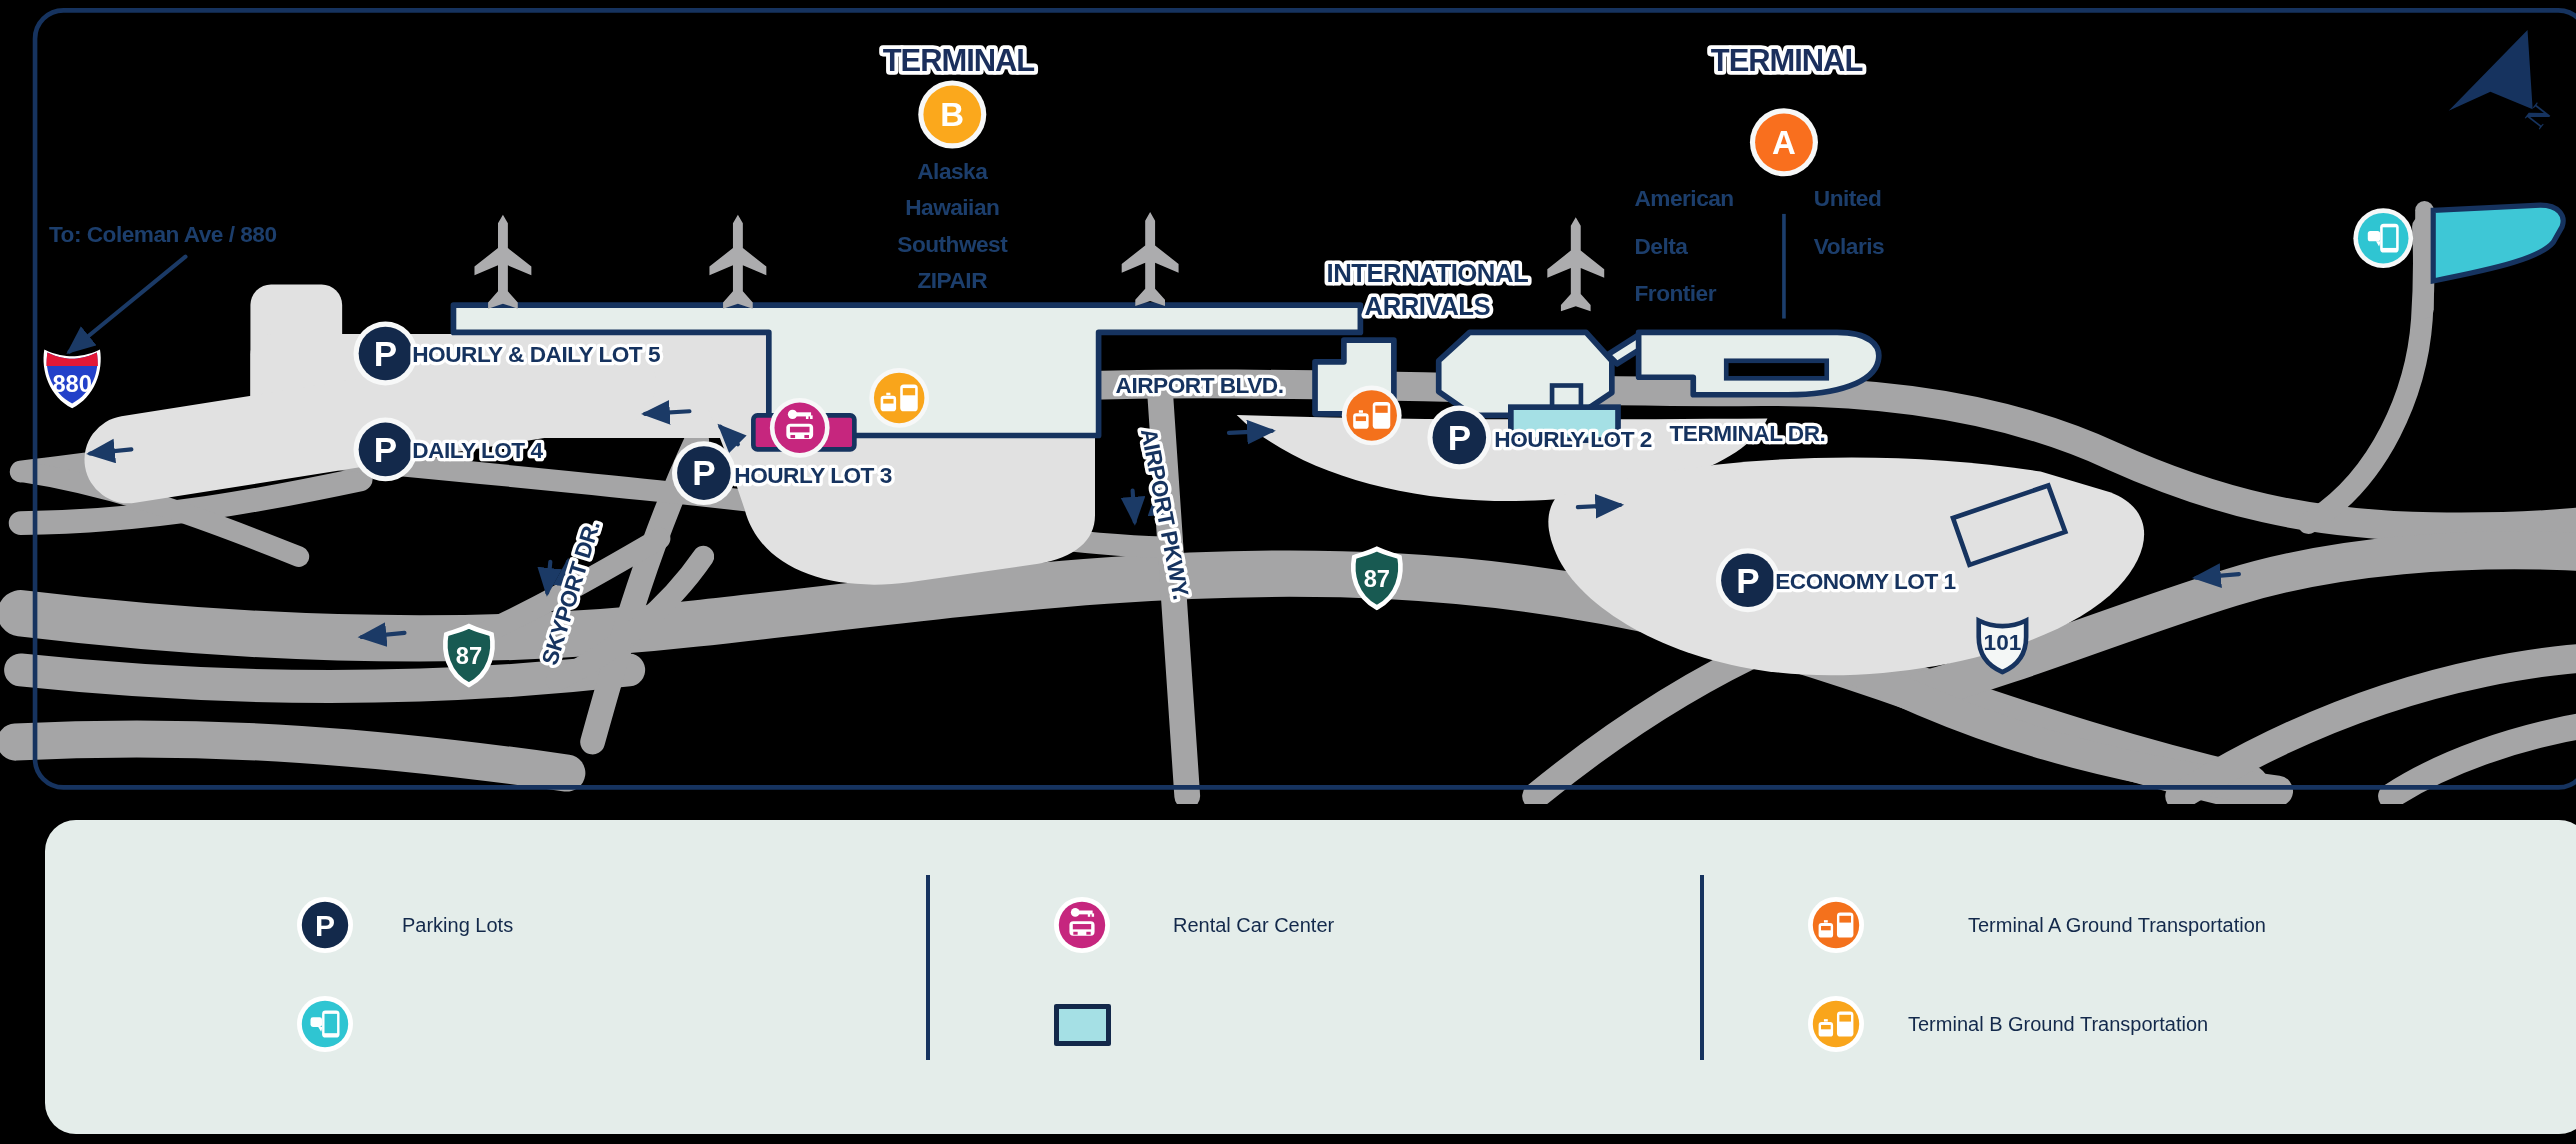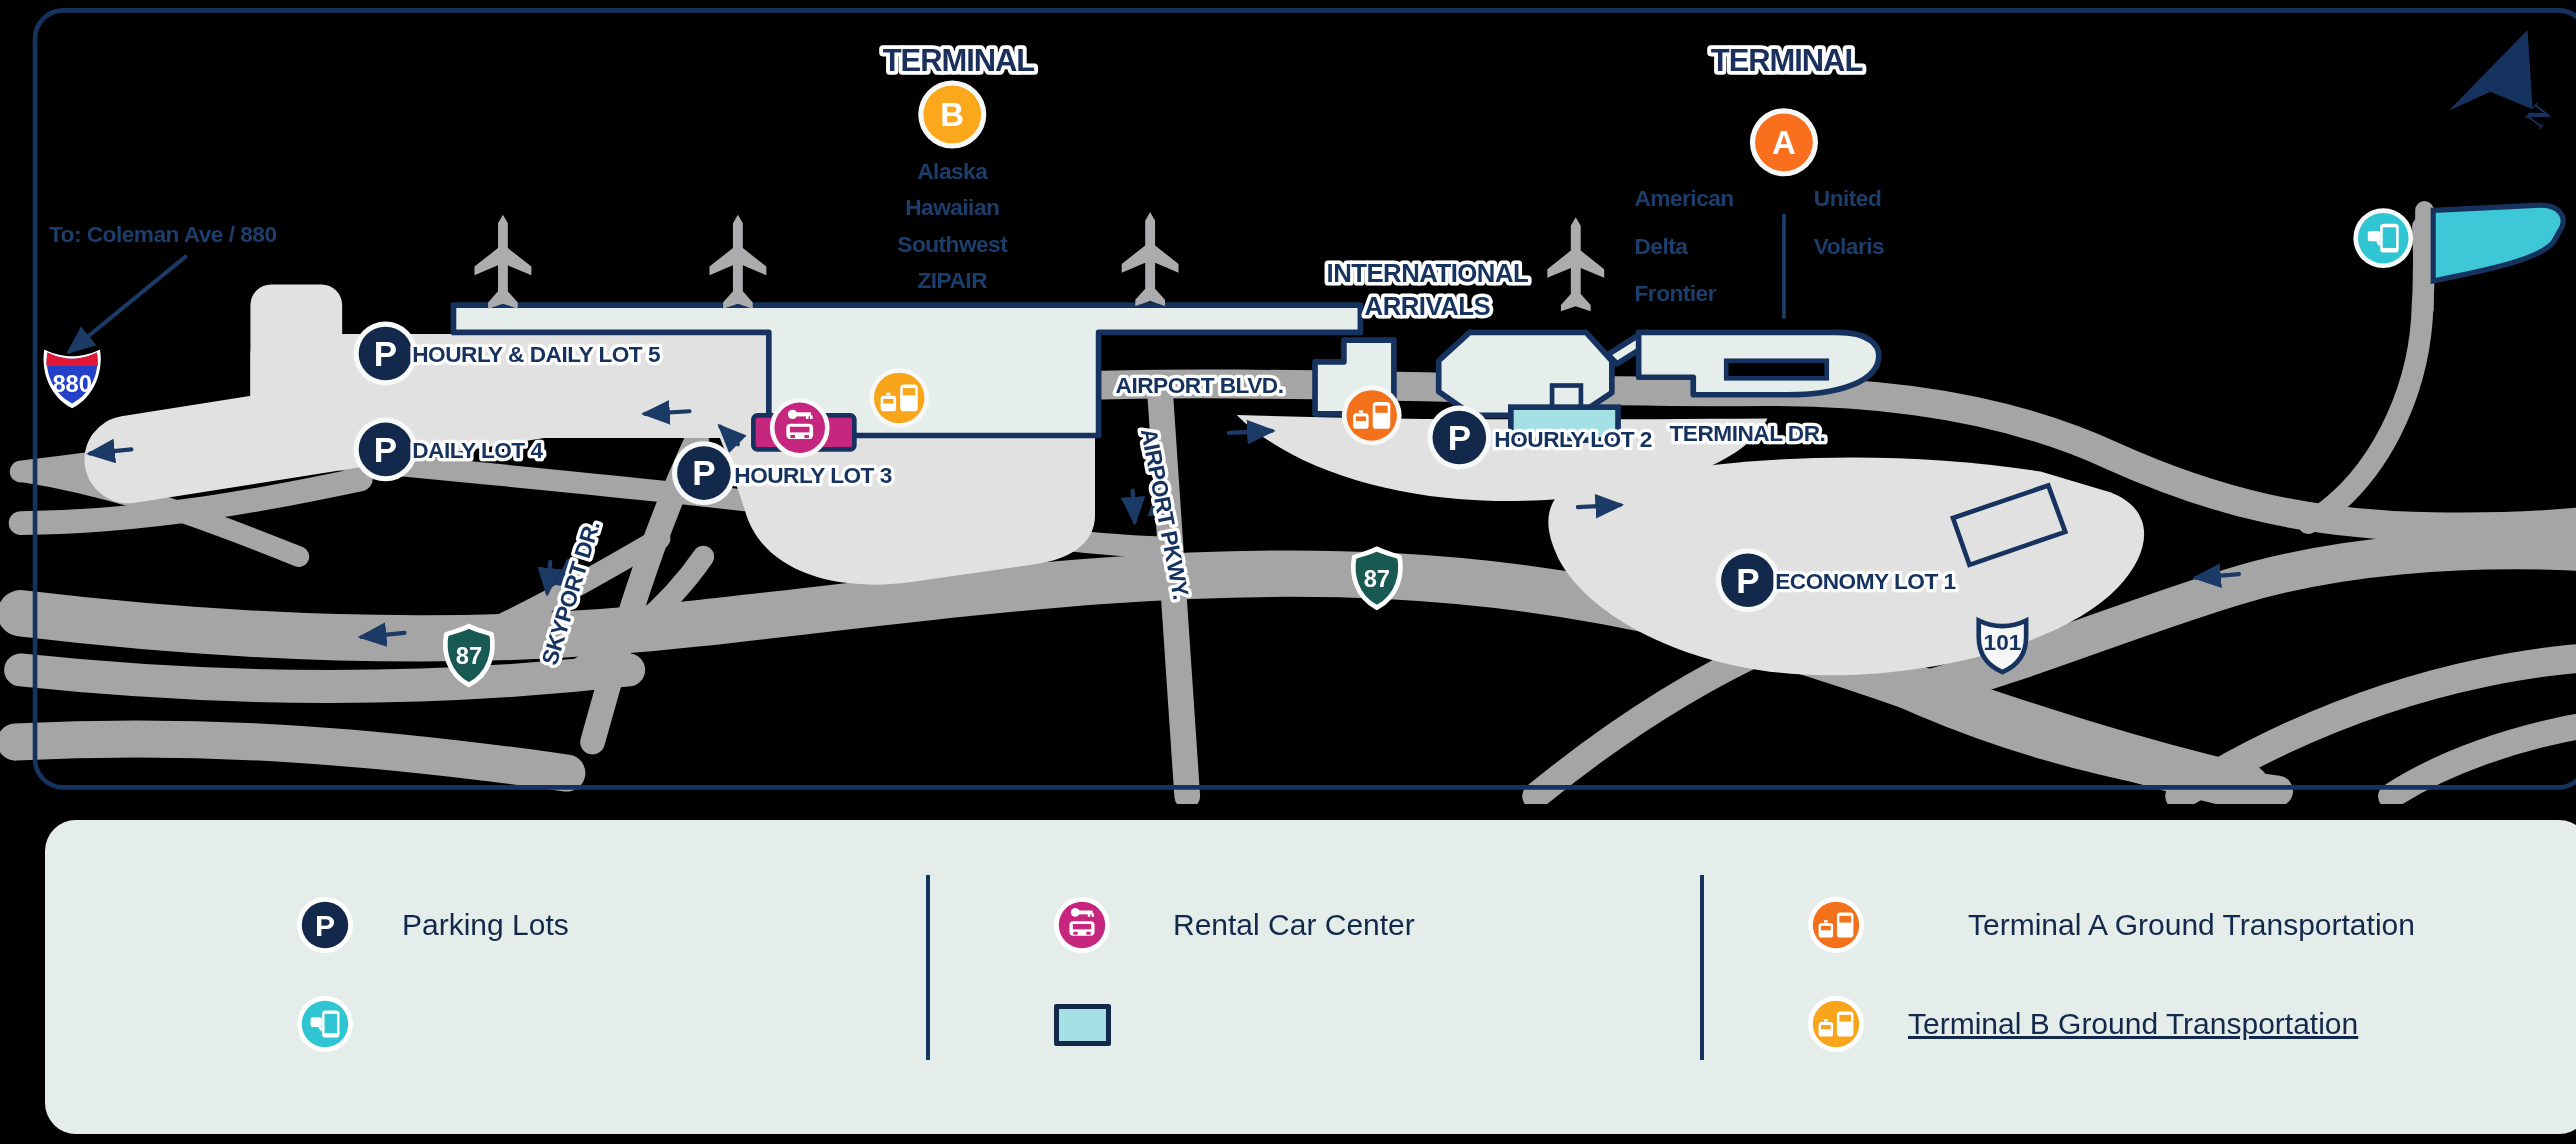--- a/index.html
+++ b/index.html
@@ -29,21 +29,21 @@
   .shield-num-dk{font-weight:bold;font-size:44px;fill:#16335F;text-anchor:middle;}
   .picon-letter{font-weight:bold;font-size:68px;fill:#fff;text-anchor:middle;}
   .circle-letter{font-weight:bold;font-size:64px;fill:#fff;text-anchor:middle;}
   .compass-n{font-family:"Liberation Serif",serif;font-size:56px;fill:#16335F;font-weight:bold;}
 
   
   #legend-panel{position:absolute;left:45px;top:820px;width:2545px;height:314px;
       background:#E4EDEA;border-radius:31px;}
   .divider{position:absolute;width:3.6px;height:185px;top:55px;background:#16335F;}
   .legend-icon{position:absolute;width:58px;height:58px;}
-  .legend-label{position:absolute;height:60px;line-height:60px;font-size:30px;
+  .legend-label{position:absolute;height:60px;line-height:60px;font-size:20px;
       color:#13294B;white-space:nowrap;}
   .swatch{position:absolute;width:57px;height:42px;box-sizing:border-box;
       border:5.2px solid #13294B;background:#A5E0E5;border-radius:2.1px;}
 </style>
 </head>
 <body>
 
 <div id="map-wrap">
 <svg id="map-svg" width="2628" height="804" viewBox="0 0 5100 1560">
   <defs>
@@ -333,15 +333,15 @@
     <svg width="58" height="58" viewBox="-60 -60 120 120">
       <circle r="58" fill="#fff"></circle>
         <circle r="48" fill="#F9A51B"></circle>
       <rect x="2" y="-26" width="34" height="52" rx="7" fill="#fff"></rect>
       <rect x="7" y="-19" width="24" height="14" fill="#F9A51B"></rect>
       <rect x="-36" y="-4" width="30" height="30" rx="6" fill="#fff"></rect>
       <rect x="-31" y="2" width="20" height="9" fill="#F9A51B"></rect>
       <rect x="-25" y="-10" width="8" height="5" fill="#fff"></rect>
     </svg>
   </div>
-  <div class="legend-label" style="left:1863px;top:174px;text-decoration:underline;">Terminal B Ground Transportation</div>
+  <div class="legend-label" style="left:1863px;top:174px;">Terminal B Ground Transportation</div>
 </div>
 
 
 </body></html>

